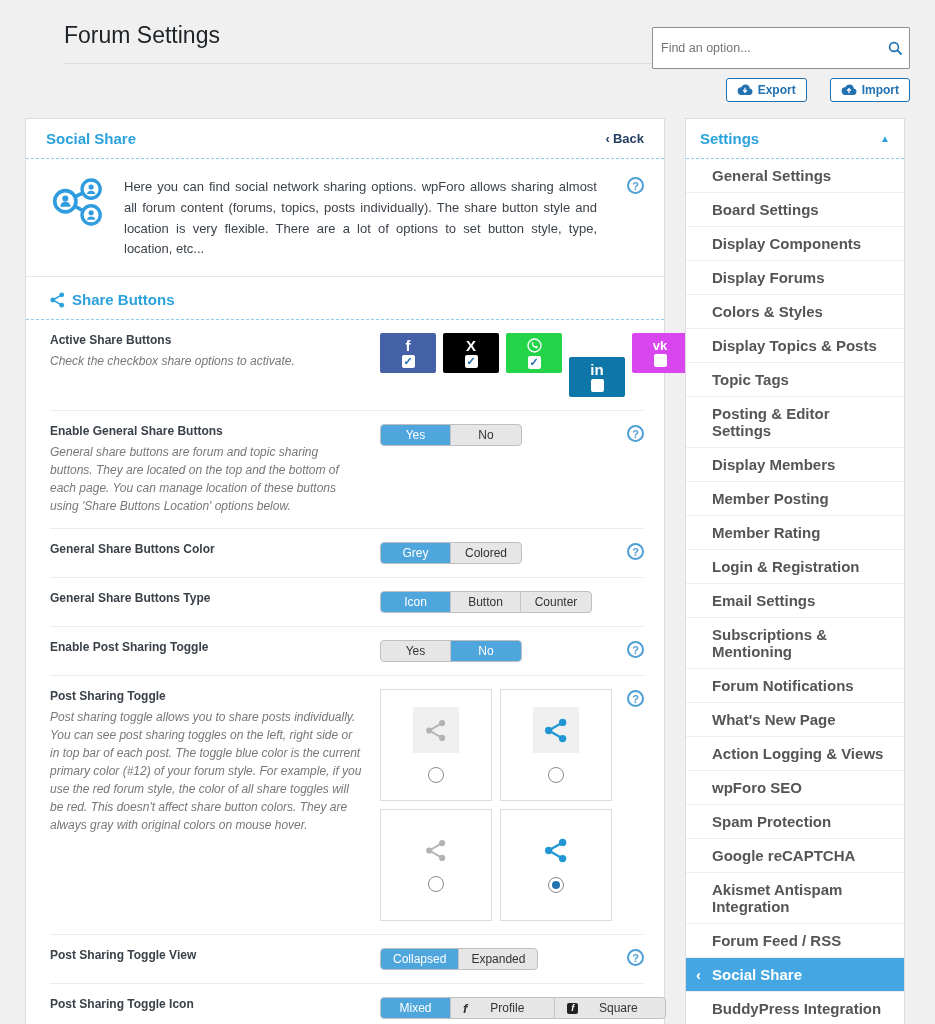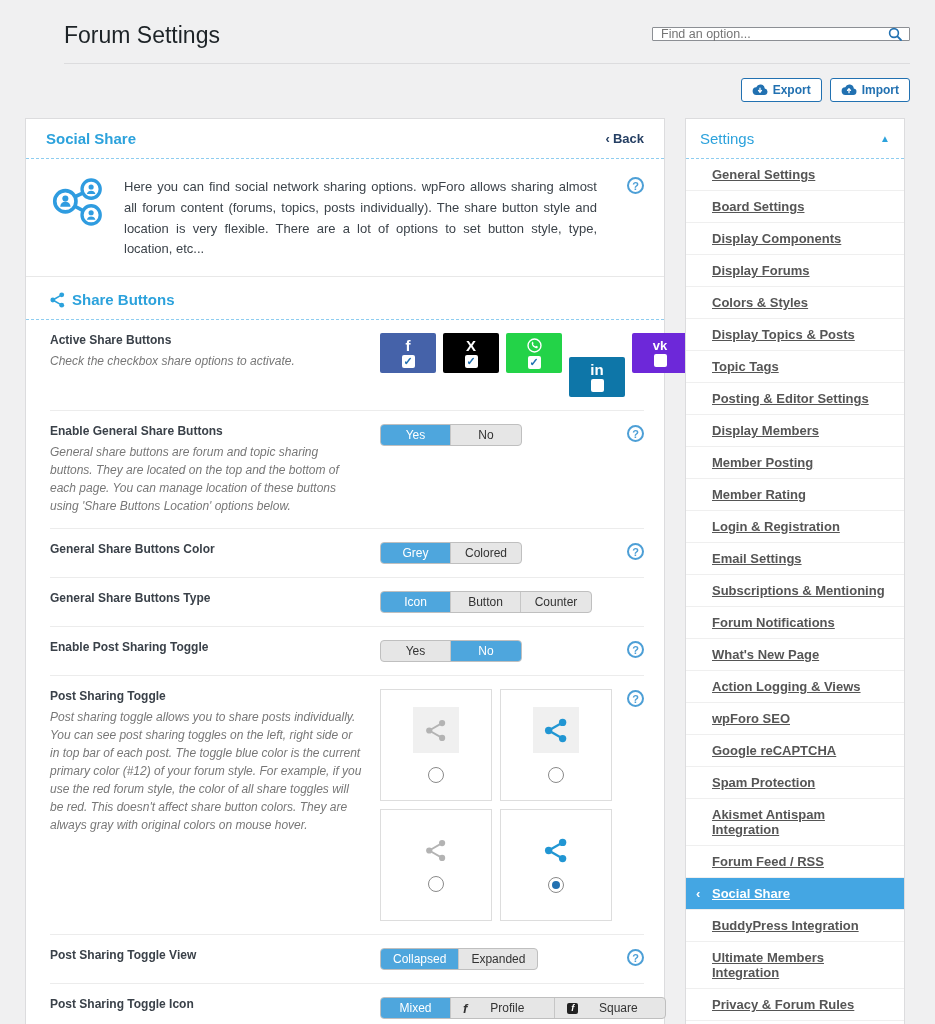--- a/index.html
+++ b/index.html
@@ -7,30 +7,30 @@
   body {
     background:#f0f0f1;
     font-family:"Liberation Sans", sans-serif;
     color:#3a4149;
     overflow:hidden;
   }
   
   .top-header { position:relative; padding:22px 25px 0 25px;margin-left:39px; }
   .page-title { font-size:23px; font-weight:400; color:#1d2327; }
   .search-box {
-    position:absolute; right:25px; top:27px; width:258px; height:14px;
+    position:absolute; right:25px; top:27px; width:258px; height:42px;
     background:#fff; border:1px solid #8c8f94; border-radius:1px;
     display:flex; align-items:center; padding:0 6px 0 8px;
   }
   .search-box input {
     border:none; outline:none; flex:1; font-size:12.5px; color:#50575e;
     font-family:"Liberation Sans", sans-serif; background:transparent;
   }
   .hr-light { border:none; border-top:1px solid #dcdcde; margin:14px 0 0 0; }
-  .exp-imp-row { display:flex; justify-content:flex-end; gap:8px; padding:14px 25px 0 25px; }
+  .exp-imp-row { display:flex; justify-content:flex-end; gap:23px; padding:14px 25px 0 25px; }
   .btn-outline-sm {
     display:inline-flex; align-items:center; gap:5px;
     background:#fff; border:1px solid #2271b1; border-radius:3px;
     color:#2271b1; font-size:12px; font-weight:bold; padding:4px 10px; cursor:pointer;
   }
   
   .content { display:flex; align-items:flex-start; gap:20px; padding:16px 25px 0 25px; }
   .panel {
     background:#fff; border:1px solid #dcdcde; flex:0 0 640px; width:640px;
   }
@@ -101,26 +101,26 @@
   .tgl-icon-bg { width:46px; height:46px; background:#f0f0f0; display:flex; align-items:center; justify-content:center; }
   .radio {
     width:16px; height:16px; border:1px solid #8a8a8a; border-radius:50%; background:#fff;
     display:inline-flex; align-items:center; justify-content:center; cursor:pointer; flex:none;
   }
   .radio.checked::after { content:""; width:8px; height:8px; border-radius:50%; background:#2271b1; }
   
   .loc-section { padding:14px 0 4px 0; border-bottom:none; display:block; }
   
   .sb-head { display:flex; justify-content:space-between; align-items:center; padding:11px 14px 11px 14px; border-bottom:1px dashed #8ecdf0; }
-  .sb-title { color:#2ca2dc; font-size:15px; font-weight:normal; }
+  .sb-title { color:#2ca2dc; font-size:15px; font-weight:bold; }
   .sb-collapse { color:#2ca2dc; font-size:10px; cursor:pointer; }
   .sb-list { list-style:none; }
   .sb-list li {
     padding:8px 12px 8px 26px; border-bottom:1px solid #efefef;
-    font-size:13px; font-weight:bold; color:#555; cursor:pointer; position:relative;text-decoration:underline;
+    font-size:15px; font-weight:bold; color:#555; cursor:pointer; position:relative;
   }
   .sb-list li .chev { display:none; position:absolute; left:10px; font-weight:bold; }
   .sb-list li.active { background:#44a6e3; color:#fff; }
   .sb-list li.active .chev { display:inline; }
   svg { display:block; }
 </style>
 </head>
 <body>
 
 <div class="top-header">
@@ -229,21 +229,21 @@
               </svg>
               <span class="cb"></span>
             </div>
 
             <div class="social-btn linkedin" style="background: rgb(14, 118, 168); margin-top: 24px;">
               <span class="glyph">in</span>
 
               <span class="cb"></span>
             </div>
 
-            <div class="social-btn vk" style="background: #6d28d9; text-align: center;">
+            <div class="social-btn vk" style="background: #d946ef; text-align: center;">
               <span class="glyph">vk</span>
 
               <span class="cb"></span>
             </div>
           </div>
         <div class="row-help">
             <span class="help"></span>
           </div>
       </div>
 
@@ -503,26 +503,26 @@
           <span>Action Logging &amp; Views</span>
         </li>
 
         <li>
           
           <span>wpForo SEO</span>
         </li>
 
         <li>
           
+          <span>Spam Protection</span>
+        </li>
+
+        <li>
+          
           <span>Google reCAPTCHA</span>
-        </li>
-
-        <li>
-          
-          <span>Spam Protection</span>
         </li>
 
         <li>
           
           <span>Akismet Antispam Integration</span>
         </li>
 
         <li>
           
           <span>Forum Feed / RSS</span>

